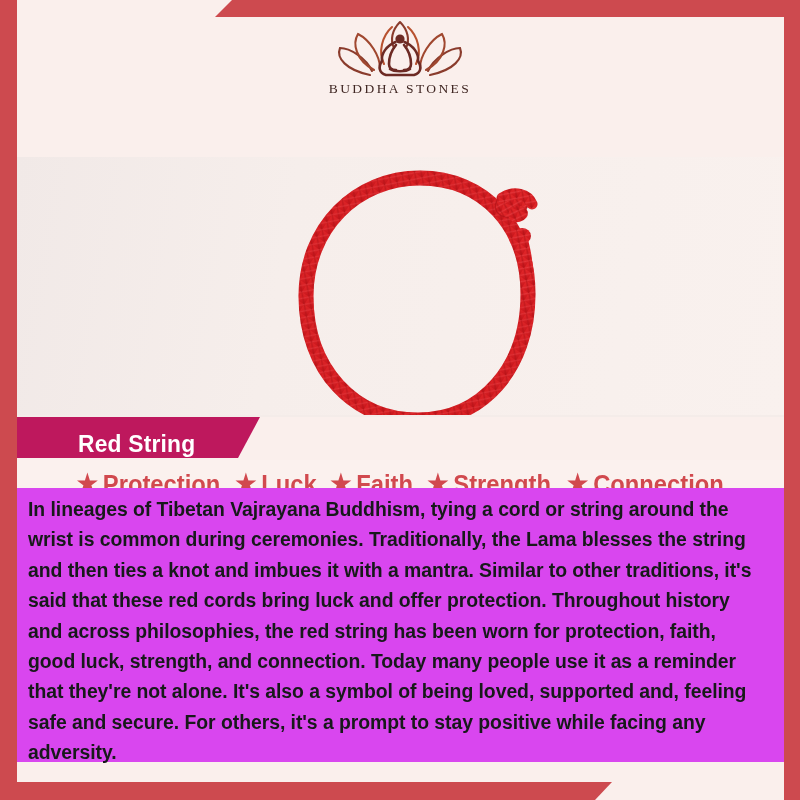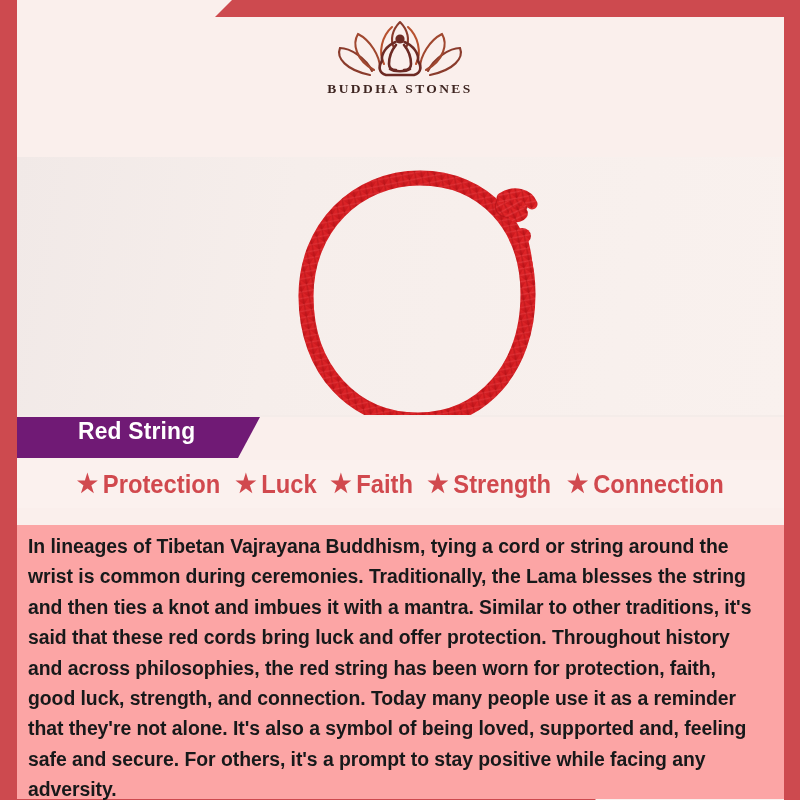--- a/index.html
+++ b/index.html
@@ -64,21 +64,21 @@
     width: 132px;
     height: 62px;
     display: block;
   }
   .logo-word {
     margin-top: 1px;
     font-family: "Liberation Serif", serif;
     font-size: 13.5px;
     letter-spacing: 2.4px;
     color: #3f2622;
-    font-weight: 700;
+    font-weight: 400;
   }
 
   
   .title-band {
     position: absolute;
     top: 103px;
     left: 151px;
     width: 500px;
     height: 54px;
     background: #fdf6f3;
@@ -113,24 +113,24 @@
     height: 290px;
   }
 
   
   .ribbon {
     position: absolute;
     top: 417px;
     left: 17px;
     width: 243px;
     height: 41px;
-    background: #701a75;
+    background: #be185d;
     clip-path: polygon(0 0, 100% 0, calc(100% - 22px) 100%, 0 100%);
     display: flex;
-    align-items: flex-start;
+    align-items: flex-end;
   }
   .ribbon-text {
     margin-left: 58px;
     color: #ffffff;
     font-size: 24px;
     font-weight: 700;
     letter-spacing: 0.2px;
     transform: scaleX(0.95);
   }
   .ribbon-gap {
@@ -170,25 +170,25 @@
     font-size: 25px;
     line-height: 1;
     color: #d1494e;
     margin-right: 5px;
     margin-top: -2px;
   }
 
   
   .body-block {
     position: absolute;
-    top: 525px;
+    top: 488px;
     left: 17px;
     width: 767px;
     height: 274px;
-    background: #fca5a5;
+    background: #d946ef;
     box-sizing: border-box;
     padding: 6px 17px 0 11px;
   }
   .body-text {
     margin: 0;
     color: #17191a;
     font-size: 19.4px;
     line-height: 30.4px;
     font-weight: 700;
     letter-spacing: -0.05px;

